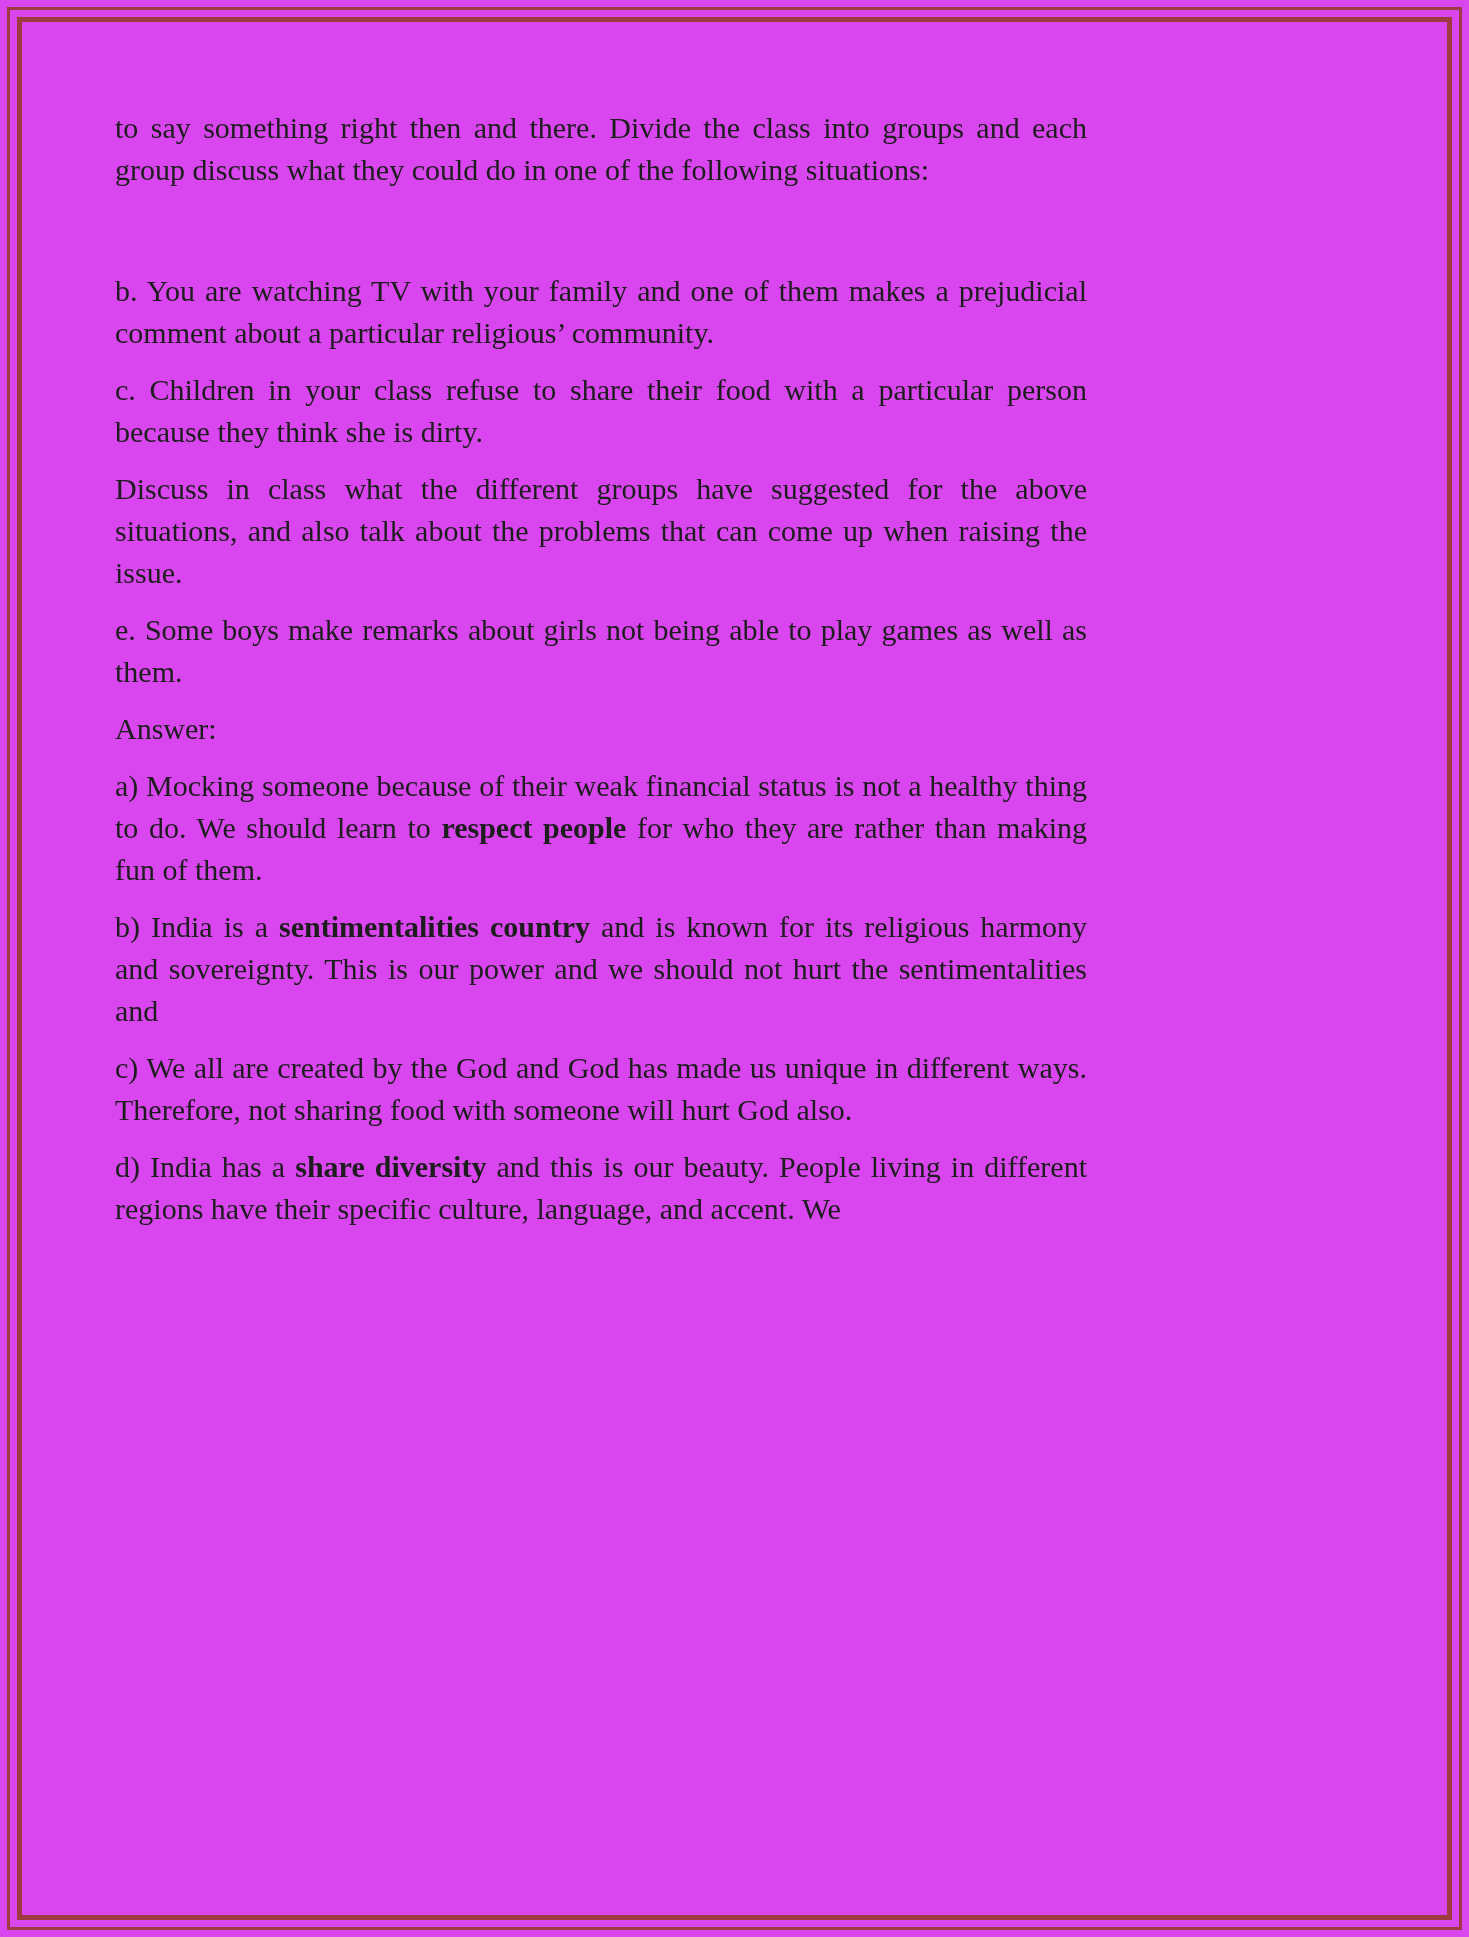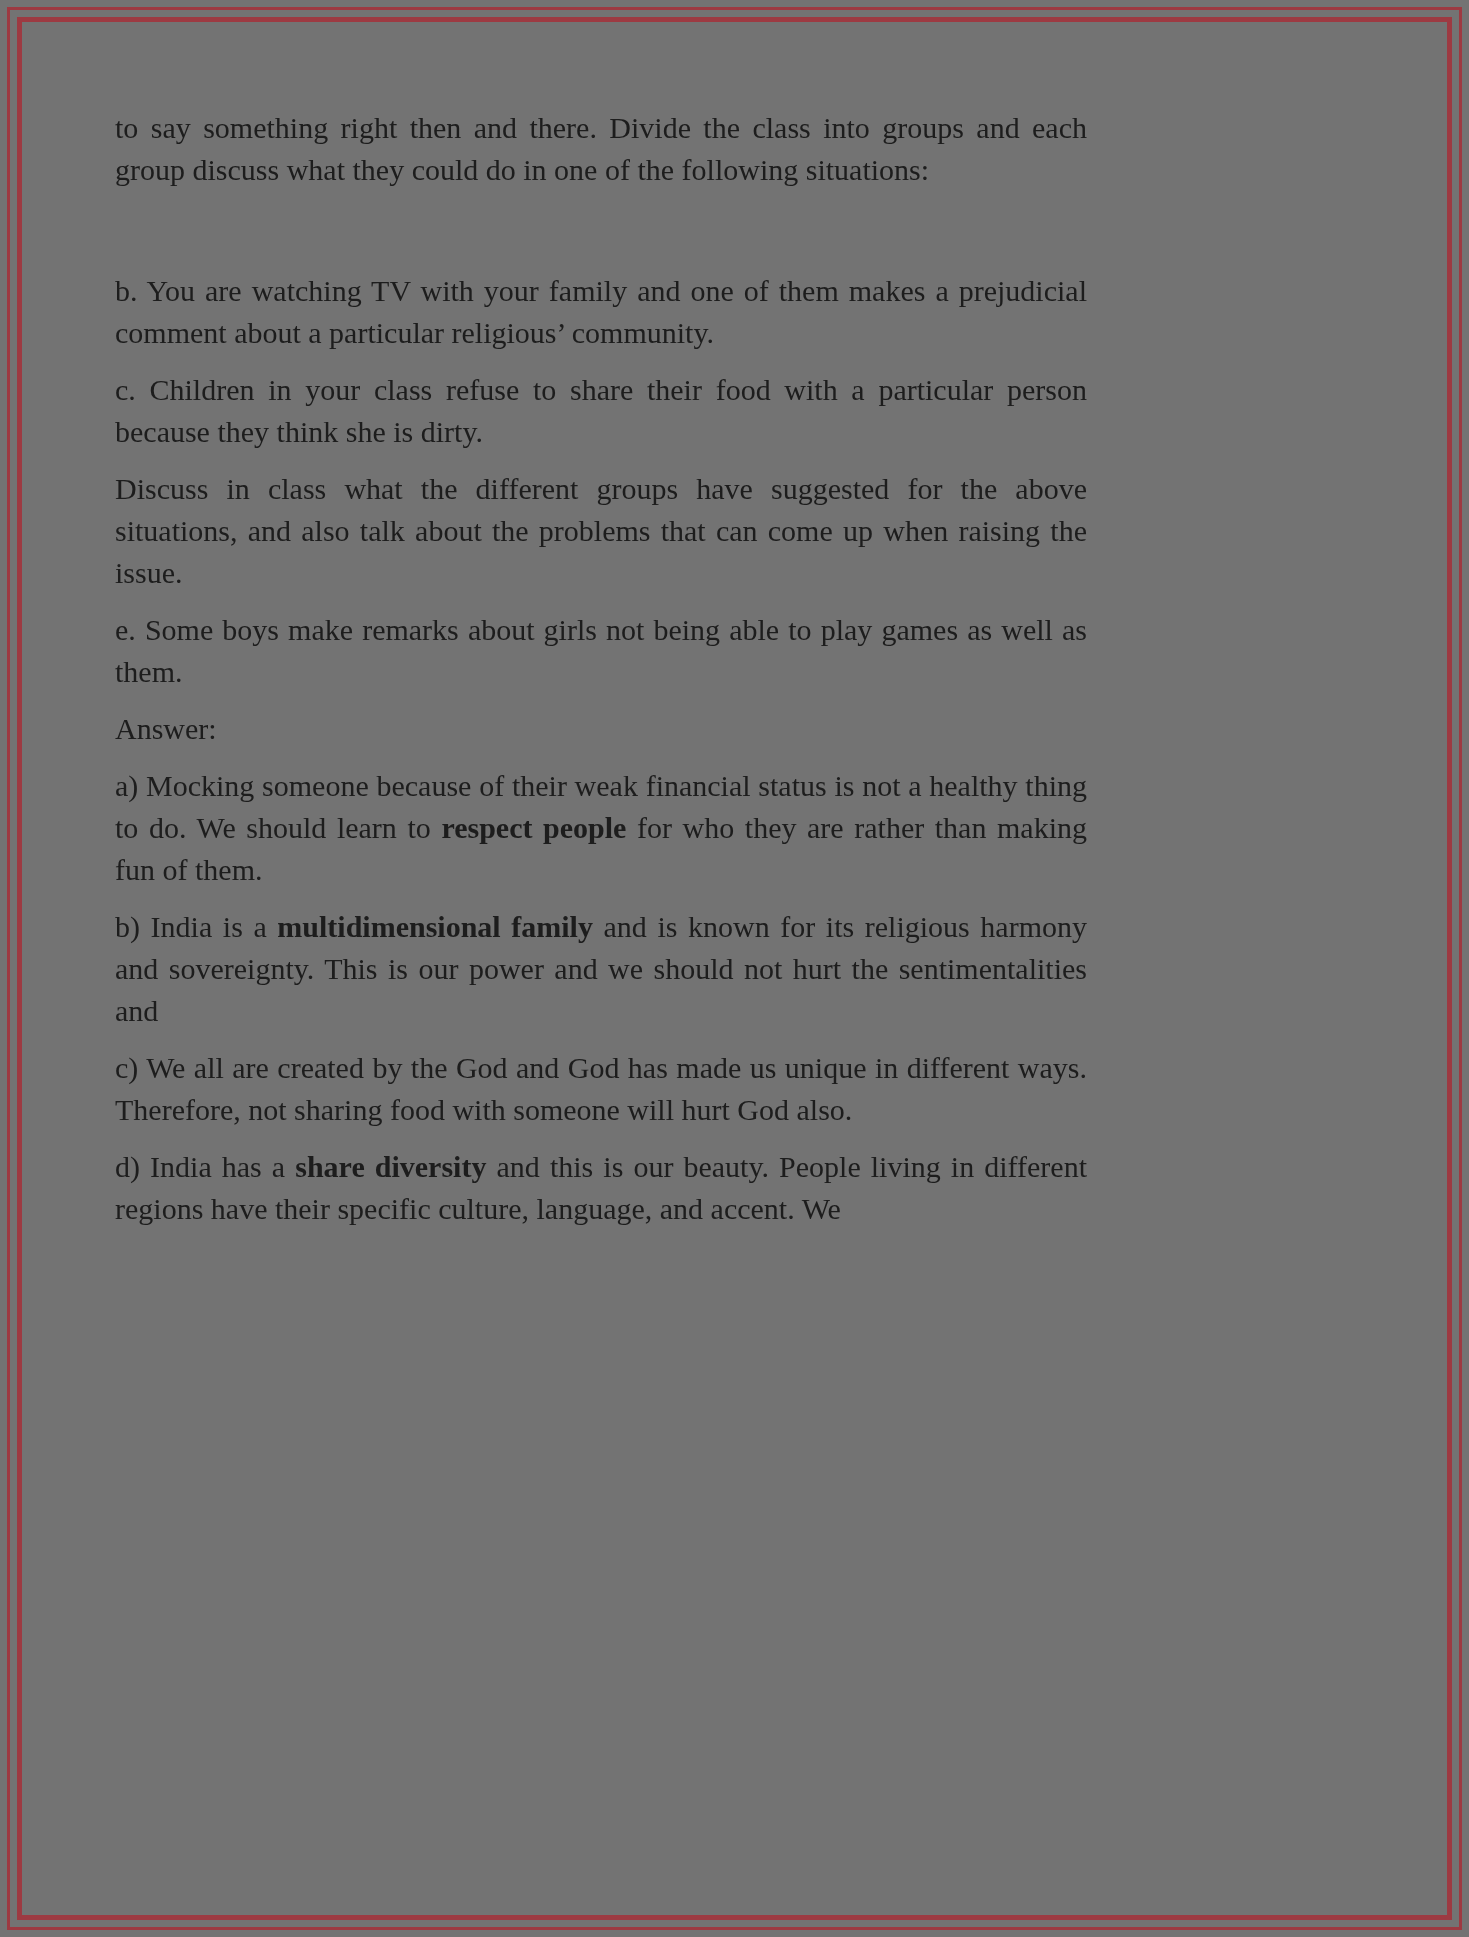--- a/index.html
+++ b/index.html
@@ -51,28 +51,28 @@
     margin-bottom: 79px;
   }
 
   .doc-body strong {
     font-weight: 700;
   }
 </style>
 </head>
 <body>
 
-<div class="page" style="background: #737373;">
+<div class="page" style="background: #d946ef;">
   <div class="frame-outer" style="border-color: rgb(157, 58, 66);"></div>
   <div class="frame-inner" style="border-color: rgb(157, 58, 66);"></div>
   <div class="doc-body">
       <p class="para gap-after"><span>to say something right then and there. Divide the class into groups and each group discuss what they could do in one of the following situations:</span></p>
       <p class="para"><span>b. You are watching TV with your family and one of them makes a prejudicial comment about a particular religious’ community.</span></p>
       <p class="para"><span>c. Children in your class refuse to share their food with a particular person because they think she is dirty.</span></p>
       <p class="para"><span>Discuss in class what the different groups have suggested for the above situations, and also talk about the problems that can come up when raising the issue.</span></p>
       <p class="para"><span>e. Some boys make remarks about girls not being able to play games as well as them.</span></p>
       <p class="para"><span>Answer:</span></p>
       <p class="para"><span>a) Mocking someone because of their weak financial status is not a healthy thing to do. We should learn to </span><strong>respect people</strong><span> for who they are rather than making fun of them.</span></p>
-      <p class="para"><span>b) India is a </span><strong>multidimensional family</strong><span> and is known for its religious harmony and sovereignty. This is our power and we should not hurt the sentimentalities and</span></p>
+      <p class="para"><span>b) India is a </span><strong>sentimentalities country</strong><span> and is known for its religious harmony and sovereignty. This is our power and we should not hurt the sentimentalities and</span></p>
       <p class="para"><span>c) We all are created by the God and God has made us unique in different ways. Therefore, not sharing food with someone will hurt God also.</span></p>
       <p class="para"><span>d) India has a </span><strong>share diversity</strong><span> and this is our beauty. People living in different regions have their specific culture, language, and accent. We</span></p>
     </div>
 </div>
 
 </body></html>

